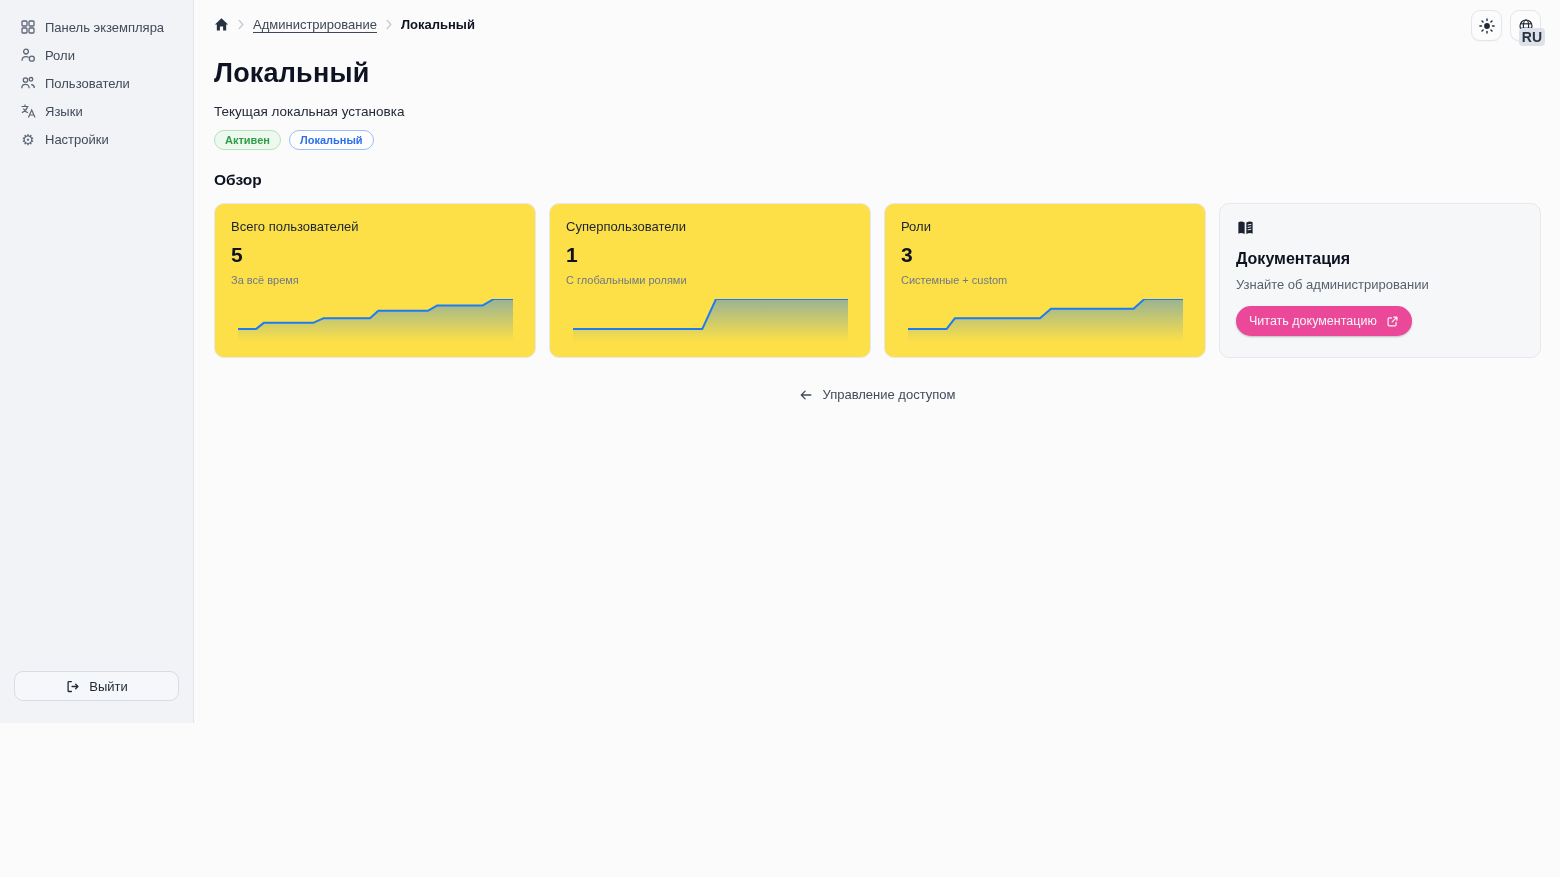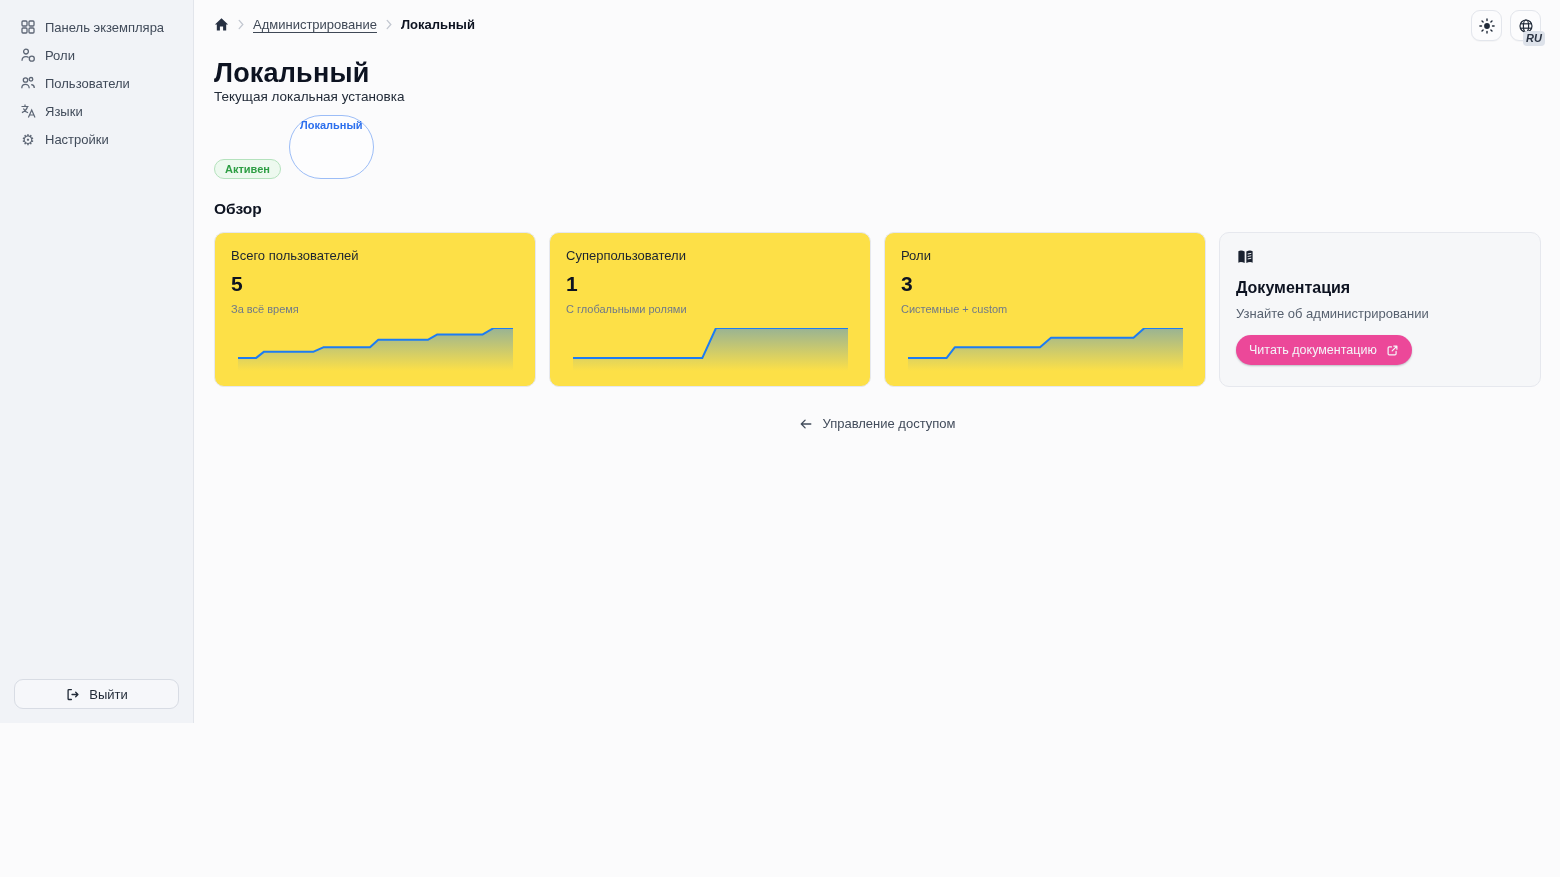--- a/index.html
+++ b/index.html
@@ -23,21 +23,21 @@
   .nav-item {
     display:flex; align-items:center; gap:9px;
     padding:5px 8px; border-radius:7px;
     font-size:13px; color:#414b5a; cursor:pointer;
   }
   .nav-item .icn { width:16px; height:16px; color:#5d6675; display:flex; align-items:center; justify-content:center; flex:none; }
   .nav-item .icn svg { width:16px; height:16px; }
   .glyph-icon { font-size:15px; line-height:1; color:#5d6675; }
   .logout-btn {
     display:flex; align-items:center; justify-content:center; gap:9px;
-    height:30px; margin:0 2px;
+    height:30px; margin:8px 2px;
     background:#f6f7fa; border:1px solid #d8dce4; border-radius:9px;
     font-size:13px; color:#222b38; cursor:pointer;
     font-family:inherit;
   }
   .logout-btn svg { width:15px; height:15px; color:#222b38; }
 
   
   .main { flex:1; padding:10px 19px 0 20px; position:relative; }
   .topbar { display:flex; justify-content:space-between; align-items:flex-start; }
   .breadcrumb { display:flex; align-items:center; gap:8px; margin-top:7px; font-size:13px; }
@@ -51,33 +51,33 @@
   .icon-btn {
     width:31px; height:31px; position:relative;
     background:#fcfcfd; border:1px solid #e3e6ec; border-radius:9px;
     display:flex; align-items:center; justify-content:center; cursor:pointer;
     box-shadow:0 1px 1px rgba(16,24,40,.03);
   }
   .icon-btn svg { width:16px; height:16px; color:#202a38; }
   .lang-badge {
     position:absolute; right:-5px; bottom:-6px;
     background:#dde2ea; color:#2a3342;
-    font-size:11px; font-weight:bold; line-height:1;
-    padding:2px 3px; border-radius:4px;font-style:italic;
+    font-size:14px; font-weight:bold; line-height:1;
+    padding:2px 3px; border-radius:4px;
   }
 
   .page-title { font-size:27px; font-weight:bold; color:#0d1321; margin-top:17px; letter-spacing:.2px; }
-  .page-subtitle { font-size:13.5px; color:#222b38; }
+  .page-subtitle { font-size:13.5px; color:#222b38; margin-top:15px; }
 
   .badges { display:flex; gap:8px; margin-top:11px; }
   .badge {
     font-size:11px; font-weight:bold; line-height:1;
     padding:3.5px 10px; border-radius:999px;
   }
-  .badge-success { color:#2e9e44; background:#edf9ef; border:1px solid #b4e2bd;margin-top:44px; }
+  .badge-success { color:#2e9e44; background:#edf9ef; border:1px solid #b4e2bd; }
   .badge-info { color:#2c6fed; background:#fdfdfe; border:1px solid #9cbdf7; }
 
   .section-title { font-size:15.5px; font-weight:bold; color:#0d1321; margin-top:21px; }
 
   .cards { display:grid; grid-template-columns:repeat(4,1fr); gap:13px; margin-top:14px; }
   .card {
     height:155px; position:relative; overflow:hidden;
     background:#fde047; border:1px solid #e6e8ee; border-radius:10px;
     padding:15px 16px 0 16px;
   }

